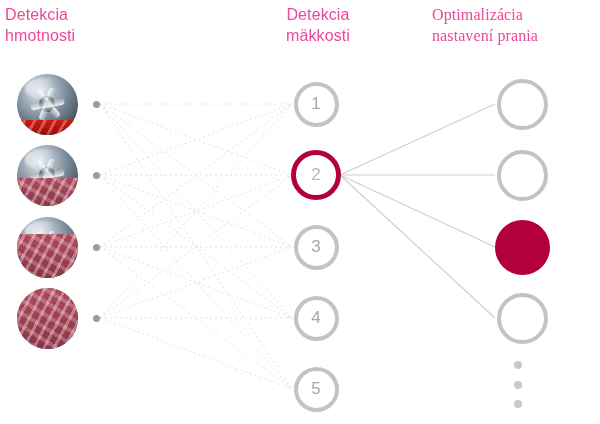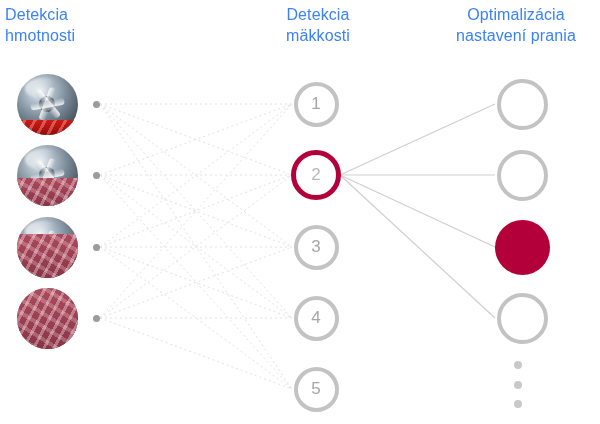--- a/index.html
+++ b/index.html
@@ -7,30 +7,30 @@
     width:600px;height:424px;
     background:#ffffff;
     font-family:"Liberation Sans", sans-serif;
     overflow:hidden;
     position:relative;
   }
   #stage{position:absolute;left:0;top:0;width:600px;height:424px;}
 
   .col-title{
     position:absolute;
-    color:#3b82f6;
+    color:#ec4899;
     font-size:16px;
     line-height:21px;
     font-weight:400;
     white-space:pre-line;
     letter-spacing:0.1px;
   }
   #title-weight{left:5px;top:4px;text-align:left;}
   #title-soft{left:238px;top:4px;width:160px;text-align:center;}
-  #title-opt{left:432px;top:4px;width:168px;text-align:center;}
+  #title-opt{left:432px;top:4px;width:168px;text-align:left;font-family:Liberation Serif, serif;}
 
   svg.edges{position:absolute;left:0;top:0;width:600px;height:424px;}
 
   
   .thumb{
     position:absolute;
     width:61px;height:61px;
     border-radius:50%;
     overflow:hidden;
     box-shadow:0 0 0 1px rgba(255,255,255,0.9);

